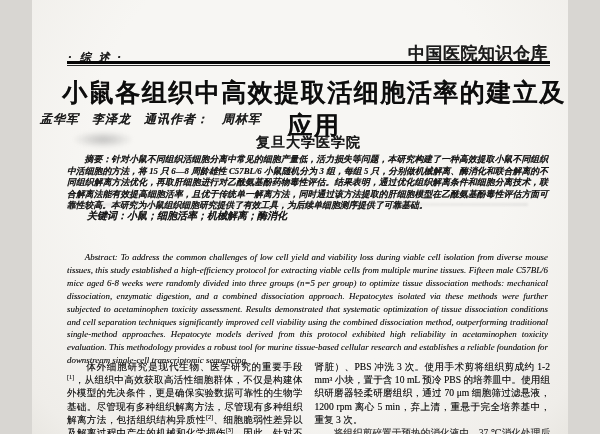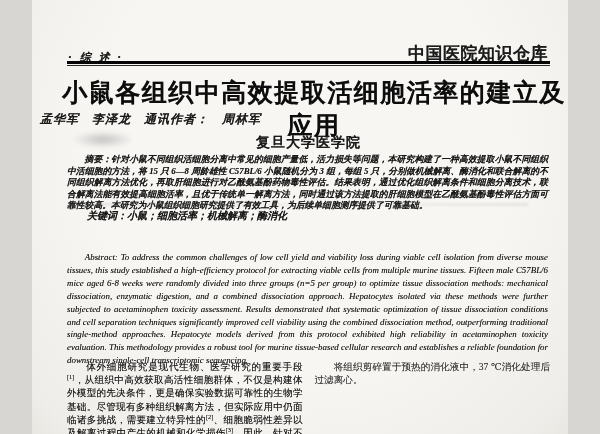--- a/index.html
+++ b/index.html
@@ -62,20 +62,21 @@
   <div class="ghost-streak"></div>
 
   <div class="cn-keywords">关键词：小鼠；细胞活率；机械解离；酶消化</div>
 
 
   <div class="en-abstract">Abstract: To address the common challenges of low cell yield and viability loss during viable cell isolation from diverse mouse tissues, this study established a high-efficiency protocol for extracting viable cells from multiple murine tissues. Fifteen male C57BL/6 mice aged 6-8 weeks were randomly divided into three groups (n=5 per group) to optimize tissue dissociation methods: mechanical dissociation, enzymatic digestion, and a combined dissociation approach. Hepatocytes isolated via these methods were further subjected to acetaminophen toxicity assessment. Results demonstrated that systematic optimization of tissue dissociation conditions and cell separation techniques significantly improved cell viability using the combined dissociation method, outperforming traditional single-method approaches. Hepatocyte models derived from this protocol exhibited high reliability in acetaminophen toxicity evaluation. This methodology provides a robust tool for murine tissue-based cellular research and establishes a reliable foundation for downstream single-cell transcriptomic sequencing.</div>
 
 
   <div class="columns">
     <div class="col">
-      <p class="indent"><span>体外细胞研究是现代生物、医学研究的重要手段</span><sup class="ref">[1]</sup><span>，从组织中高效获取高活性细胞群体，不仅是构建体外模型的先决条件，更是确保实验数据可靠性的生物学基础。尽管现有多种组织解离方法，但实际应用中仍面临诸多挑战，需要建立特异性的</span><sup class="ref">[2]</sup><span>、细胞脆弱性差异以及解离过程中产生的机械和化学损伤</span><sup class="ref">[3]</sup><span>。因此，针对不同组织类型，需要建立特异性的</span><span class="cutoff">细胞提取优化策略以适应各组织特点，为后续单细胞研究获得足量活细胞。</span></p>
+      <p class="indent"><span>体外细胞研究是现代生物、医学研究的重要手段</span><sup class="ref">[1]</sup><span>，从组织中高效获取高活性细胞群体，不仅是构建体外模型的先决条件，更是确保实验数据可靠性的生物学基础。尽管现有多种组织解离方法，尽管现有多种组织解离方法，包括组织结构异质性</span><sup class="ref">[2]</sup><span>、细胞脆弱性差异以及解离过程中产生的机械和化学损伤</span><sup class="ref">[3]</sup><span>。因此，针对不同组织类型，需要建立特异性的</span><span class="cutoff">细胞提取优化策略以适应各组织特点，为后续单细胞研究获得足量活细胞。</span></p>
     </div>
     <div class="col">
+      <p>肾脏）、PBS 冲洗 3 次。使用手术剪将组织剪成约 1-2 mm³ 小块，置于含 10 mL 预冷 PBS 的培养皿中。使用组织研磨器轻柔研磨组织，通过 70 μm 细胞筛过滤悬液，1200 rpm 离心 5 min，弃上清，重悬于完全培养基中，重复 3 次。</p>
       <p class="indent cutoff">将组织剪碎置于预热的消化液中，37 ℃消化处理后过滤离心。</p>
     </div>
   </div>
 
 </div>
 
 </body></html>

